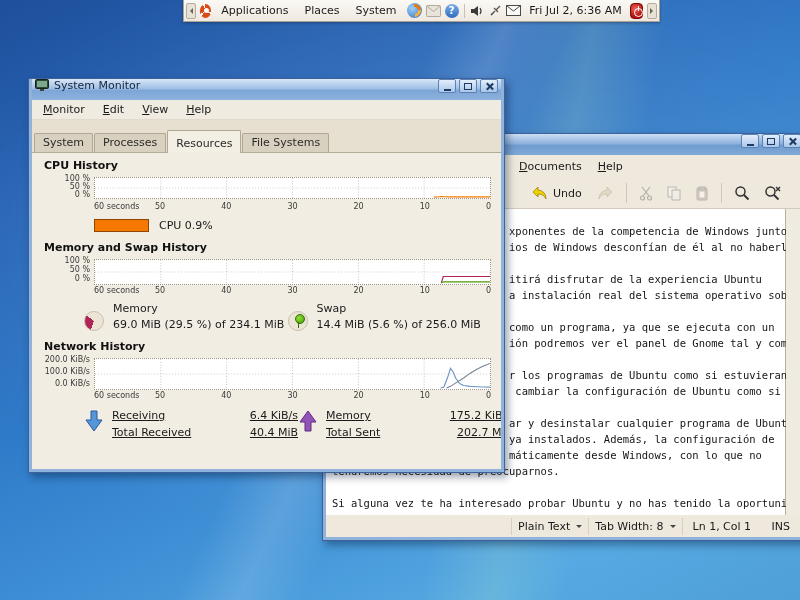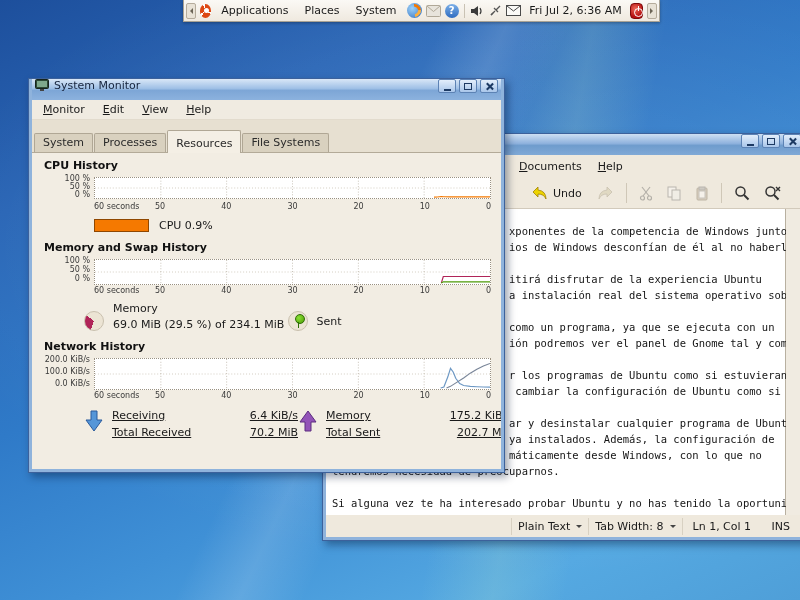--- a/index.html
+++ b/index.html
@@ -363,21 +363,22 @@
         <div class="leg-item">
           <span class="pie-mem"></span>
           <div class="txt">
             <div>Memory</div>
             <div>69.0 MiB (29.5 %) of 234.1 MiB</div>
           </div>
         </div>
         <div class="leg-item">
           <span class="pie-swap"></span>
           <div class="txt">
-            <div>Sent</div>
+            <div>Swap</div>
+            <div>14.4 MiB (5.6 %) of 256.0 MiB</div>
           </div>
         </div>
       </div>
 
       <div class="sec-h">Network History</div>
       <div class="graph-row">
         <div class="ylab">
           <span>200.0 KiB/s</span>
             <span>100.0 KiB/s</span>
             <span>0.0 KiB/s</span>
@@ -411,21 +412,21 @@
         <div class="net-group">
           <span class="net-ic">
             <svg width="18" height="22" viewBox="0 0 18 22">
                 <path d="M6 1 L12 1 L12 10 L17 10 L9 21 L1 10 L6 10 Z" fill="#5596d8" stroke="#2a5a9c" stroke-width="1"></path>
               </svg>
           </span>
           <div class="net-grid">
             <span>Receiving</span>
             <span class="val">6.4 KiB/s</span>
             <span>Total Received</span>
-            <span class="val">70.2 MiB</span>
+            <span class="val">40.4 MiB</span>
           </div>
         </div>
         <div class="net-group">
           <span class="net-ic">
             <svg width="18" height="22" viewBox="0 0 18 22">
                 <path d="M9 1 L17 12 L12 12 L12 21 L6 21 L6 12 L1 12 Z" fill="#9354b8" stroke="#5c2d80" stroke-width="1"></path>
               </svg>
           </span>
           <div class="net-grid">
             <span>Memory</span>

